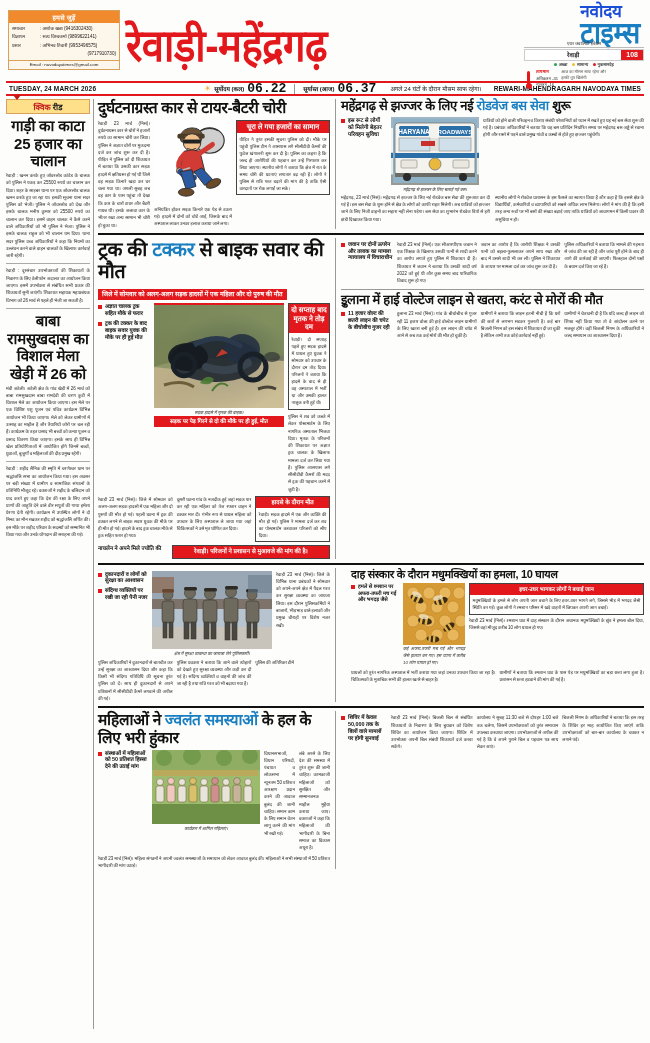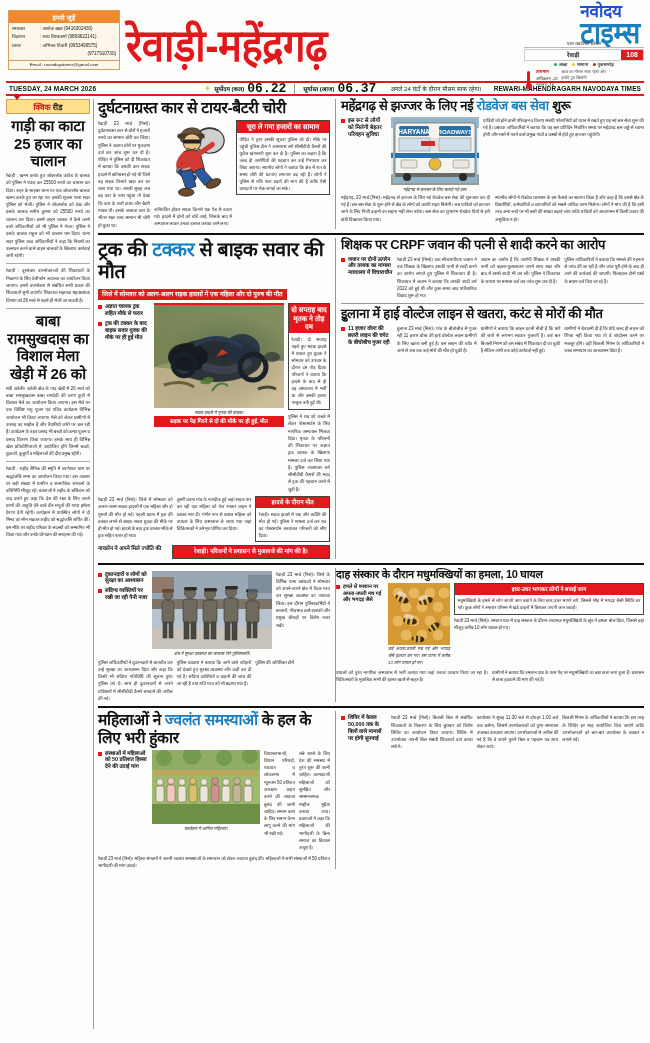--- a/index.html
+++ b/index.html
@@ -550,21 +550,20 @@
               <div class="boxcall">
                 <div class="boxcall-hdr" style="font-size:6px">रेवाड़ी। परिजनों ने प्रशासन से मुआवजे की मांग की है।</div>
               </div>
             </div>
           </div>
         </div>
 
         <div class="flex1 vrule" style="padding-left:5px">
 
           <div>
-            <div class="hl hl-md">शिक्षक पर CRPF जवान की पत्नी से शादी करने का आरोप</div>
             <div class="cols3" style="margin-top:3px; gap:4px;">
               <div style="width:52px">
                 <div class="bullet" style="font-size:5.4px">
                   <i class="bsq"></i>
                   <span>जवान पर दोनों ऊपरेन और तलाक का मामला न्यायालय में विचाराधीन</span>
                 </div>
               </div>
               <div class="flex1">
                 <div class="bodytext">रेवाड़ी 23 मार्च (निसं)। एक सीआरपीएफ जवान ने एक शिक्षक के खिलाफ उसकी पत्नी से शादी करने का आरोप लगाते हुए पुलिस में शिकायत दी है। शिकायत में जवान ने बताया कि उसकी शादी वर्ष 2022 को हुई थी और कुछ समय बाद पारिवारिक विवाद शुरू हो गए।</div>
               </div>
@@ -680,21 +679,21 @@
             </div>
             <div class="flex1">
               <div class="bodytext">पुलिस प्रवक्ता ने बताया कि आने वाले त्योहारों को देखते हुए सुरक्षा व्यवस्था और कड़ी कर दी गई है। संदिग्ध व्यक्तियों व वाहनों की जांच की जा रही है तथा रात्रि गश्त को भी बढ़ाया गया है।</div>
             </div>
             <div class="flex1">
               <div class="bodytext">पुलिस की अतिरिक्त टीमें</div>
             </div>
           </div>
         </div>
 
-        <div class="flex1 vrule" style="padding-left:0">
+        <div class="flex1 vrule" style="padding-left:15px">
           <div class="hl hl-sm">दाह संस्कार के दौरान मधुमक्खियों का हमला, 10 घायल</div>
           <div class="cols3" style="margin-top:3px; gap:4px;">
             <div style="width:48px">
               <div class="bullet" style="font-size:5.2px">
                 <i class="bsq"></i>
                 <span>हमले से श्मशान पर अफरा-तफरी मच गई और भगदड़ जैसे</span>
               </div>
             </div>
             <div style="width:62px">
               <div class="photo ph-bees" style="height:62px">

